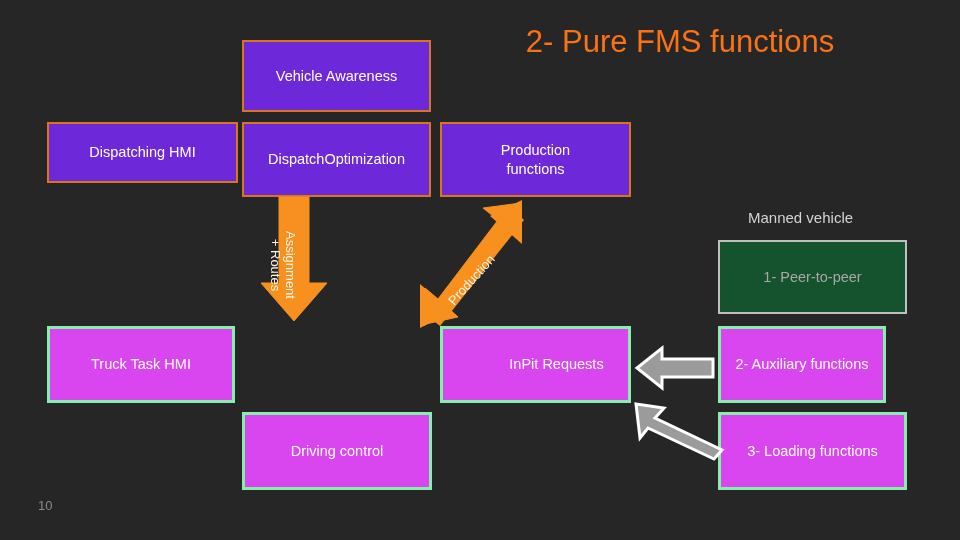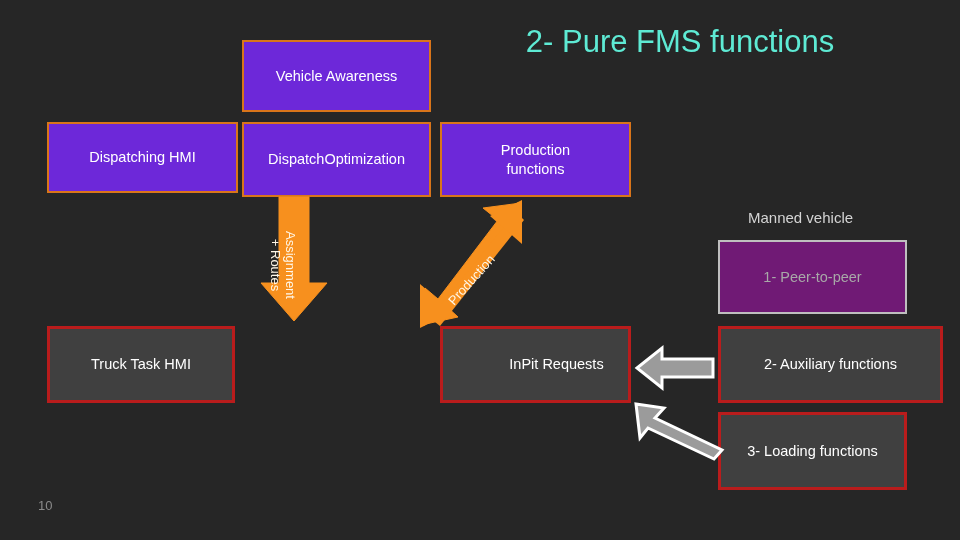--- a/index.html
+++ b/index.html
@@ -16,21 +16,21 @@
     font-family: "Liberation Sans", sans-serif;
   }
 
   
   .slide-title {
     position: absolute;
     left: 470px;
     top: 22px;
     width: 420px;
     text-align: center;
-    color: #5eead4;
+    color: #f97316;
     font-size: 31px;
     font-weight: normal;
     letter-spacing: 0px;
     line-height: 40px;
     white-space: nowrap;
   }
 
   
   .box {
     position: absolute;
@@ -42,26 +42,26 @@
     font-size: 14.5px;
     line-height: 19px;
     padding: 2px 6px;
   }
   .box.orange {
     background: #6d28d9;
     border: 2px solid #D9751A;
     color: #FFFFFF;
   }
   .box.gray {
-    background: #404040;
-    border: 3px solid #b91c1c;
+    background: #d946ef;
+    border: 3px solid #86efac;
     color: #FFFFFF;
   }
   .box.gray-dim {
-    background: #701a75;
+    background: #14532d;
     border: 2px solid #BFBFBF;
     color: #A8A8A8;
   }
 
   
   .plain-label {
     position: absolute;
     color: #D4D4D4;
     font-size: 15px;
     white-space: nowrap;
@@ -94,21 +94,21 @@
 <body>
 
 <div id="slide">
 
   <div class="slide-title">2- Pure FMS functions</div>
 
   <div class="box orange" style="left:242px; top:40px; width:189px; height:72px;">
     <span>Vehicle Awareness</span>
   </div>
 
-  <div class="box orange" style="left:47px; top:122px; width:191px; height:71px;">
+  <div class="box orange" style="left:47px; top:122px; width:191px; height:61px;">
     <span>Dispatching HMI</span>
   </div>
 
   <div class="box orange" style="left:242px; top:122px; width:189px; height:75px; flex-direction:row;">
     <span>Dispatch</span>
     <span>Optimization</span>
   </div>
 
   <div class="box orange" style="left:440px; top:122px; width:191px; height:75px; flex-direction:column;">
     <span>Production</span>
@@ -136,37 +136,40 @@
   <div class="arrow-label diagonal" style="left:445px; top:298px;">
     <span>Production</span>
   </div>
 
   <div class="plain-label" style="left:748px; top:209px;">Manned vehicle</div>
 
   <div class="box gray-dim" style="left:718px; top:240px; width:189px; height:74px;">
     <span>1- Peer-to-peer</span>
   </div>
 
-  <div class="box gray" style="left:718px; top:326px; width:225px; height:77px;">
+  <div class="box gray" style="left:718px; top:326px; width:168px; height:77px;">
     <span>2- Auxiliary functions</span>
   </div>
 
   <div class="box gray" style="left:718px; top:412px; width:189px; height:78px;">
     <span>3- Loading functions</span>
   </div>
 
   <div class="box gray" style="left:47px; top:326px; width:188px; height:77px;">
     <span>Truck Task HMI</span>
   </div>
 
 
   <div class="box gray" style="left:440px; top:326px; width:191px; height:77px;padding-left:48px;">
     <span>InPit Requests</span>
   </div>
 
+  <div class="box gray" style="left:242px; top:412px; width:190px; height:78px;">
+    <span>Driving control</span>
+  </div>
 
   <svg class="arrow-svg" style="left:634px; top:344px;" width="82" height="48" viewBox="0 0 82 48">
     <polygon points="3,24 28,4 28,15 79,15 79,33 28,33 28,44" fill="#9B9B9B" stroke="#FFFFFF" stroke-width="3" stroke-linejoin="miter"></polygon>
   </svg>
 
   <svg class="arrow-svg" style="left:628px; top:396px;" width="100" height="66" viewBox="0 0 100 66">
     <polygon points="8,8 36,12 27,22 94,54 86,63 20,32 12,42" fill="#9B9B9B" stroke="#FFFFFF" stroke-width="3" stroke-linejoin="miter"></polygon>
   </svg>
 
   <div class="plain-label" style="left:38px; top:498px; font-size:13px; color:#8A8A8A;">10</div>

